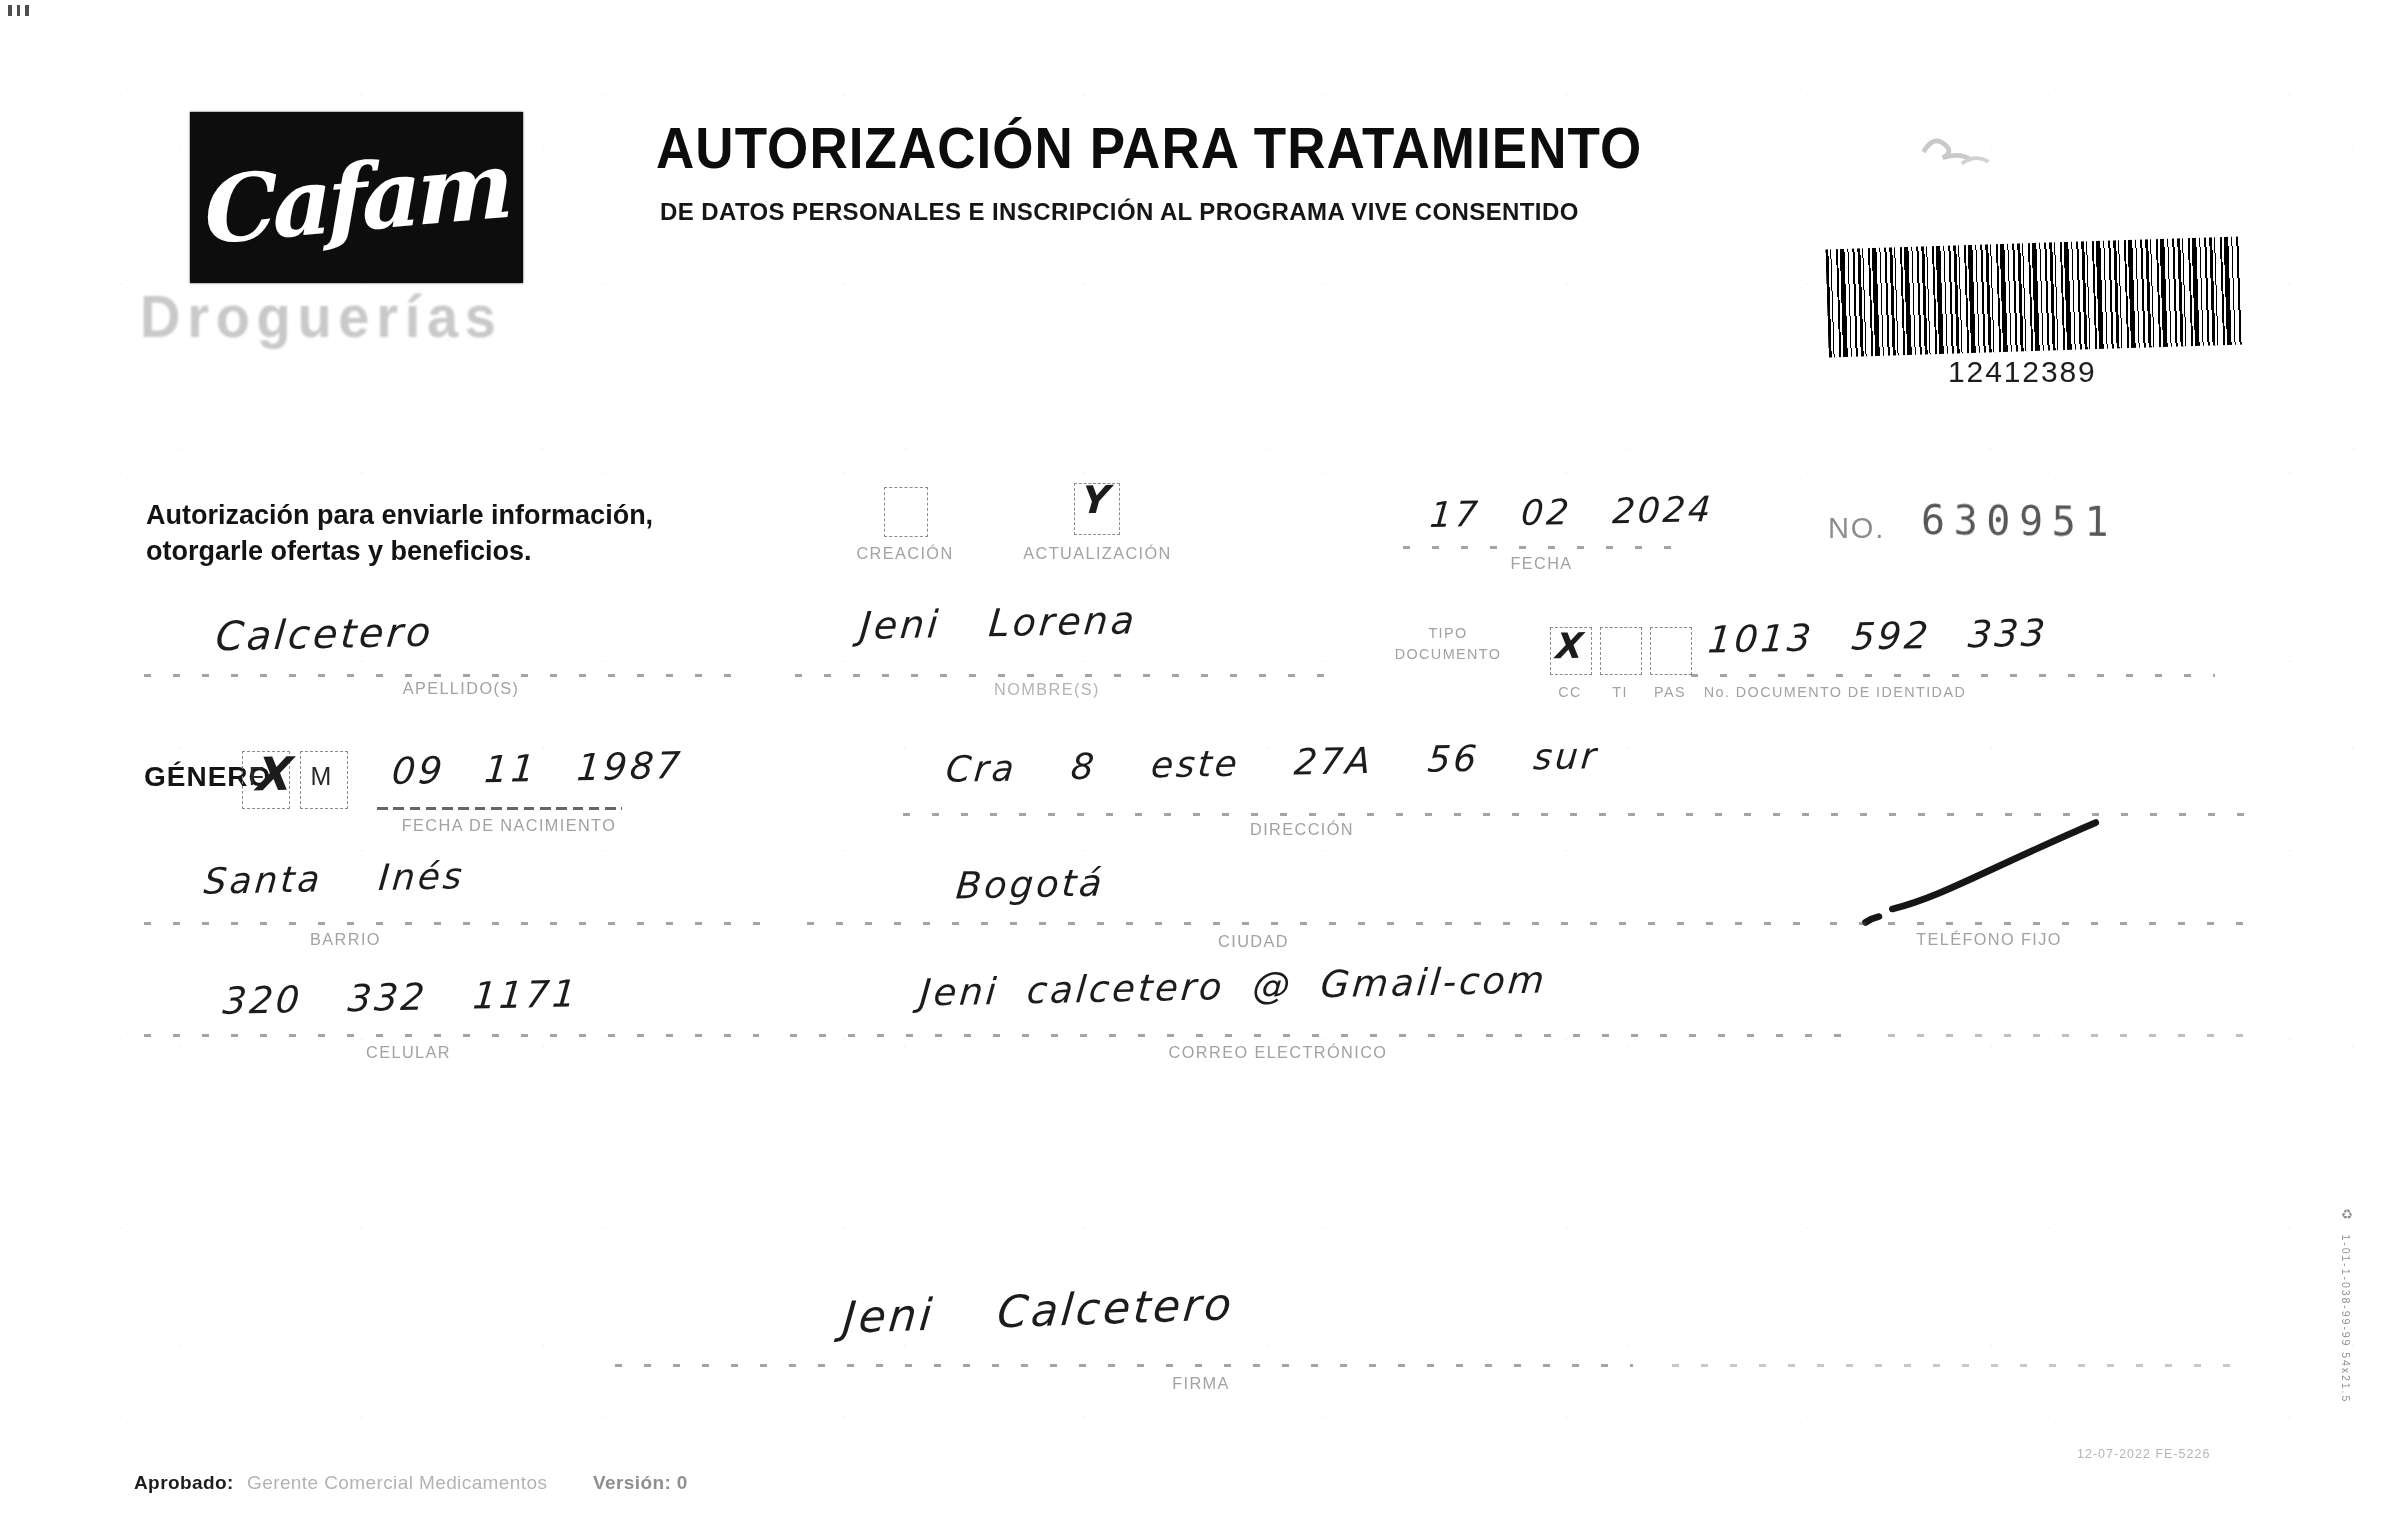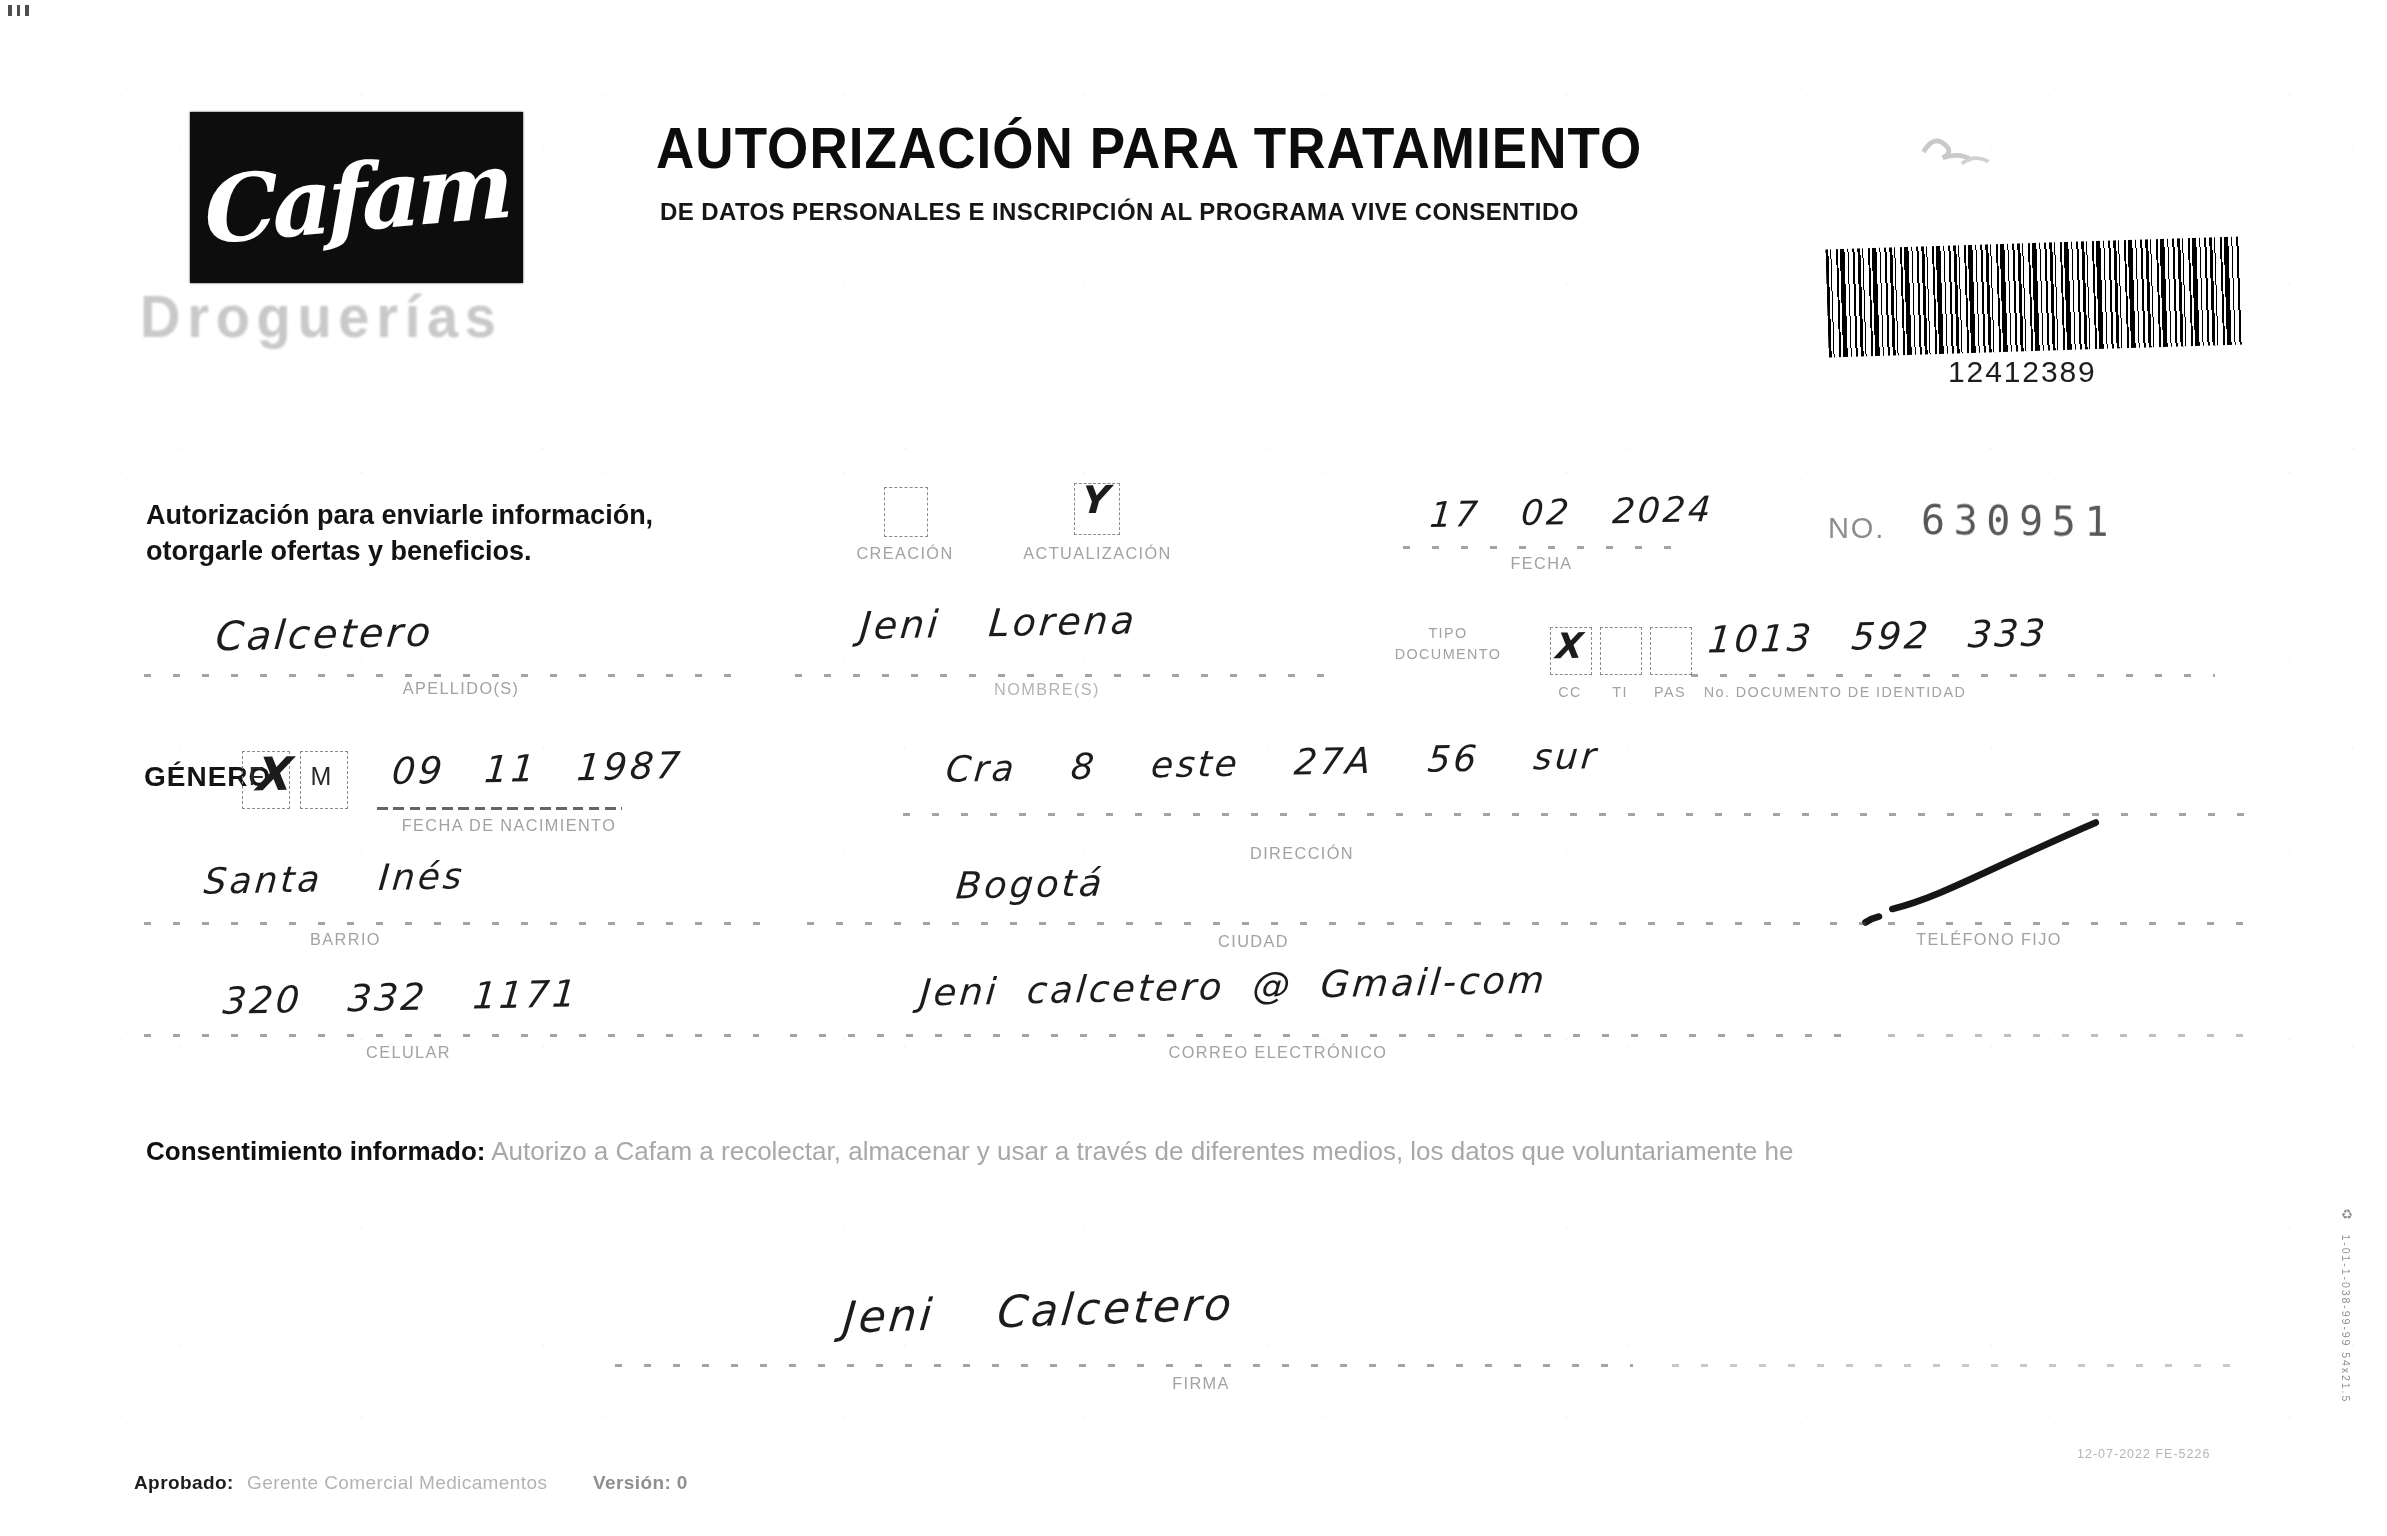--- a/index.html
+++ b/index.html
@@ -121,21 +121,21 @@
   <div class="abs box" style="left:300px;top:751px;width:46px;height:56px;">
     <span style="position:absolute;left:9.6px;top:9.6px;font-size:25px;color:#2a2a2a;">M</span>
   </div>
 
   <div class="abs hand nowrap" style="left:392px;top:747px;font-size:37px;word-spacing:25px;">09 11 1987</div>
   <div class="abs dotline-dense" style="left:377px;top:807px;width:245px;"></div>
   <div class="abs cap nowrap" style="left:384px;top:816px;width:250px;">FECHA DE NACIMIENTO</div>
 
   <div class="abs hand nowrap" style="left:946px;top:742px;font-size:36px;word-spacing:40px;">Cra 8 este 27A 56 sur</div>
   <div class="abs dotline" style="left:903px;top:813px;width:1355px;"></div>
-  <div class="abs cap nowrap" style="left:1230px;top:820px;width:144px;margin-top:24px;">DIRECCIÓN</div>
+  <div class="abs cap nowrap" style="left:1230px;top:820px;width:144px;">DIRECCIÓN</div>
 
   <div class="abs hand nowrap" style="left:204px;top:858px;font-size:36px;word-spacing:42px;">Santa Inés</div>
   <div class="abs dotline" style="left:144px;top:922px;width:634px;"></div>
   <div class="abs cap nowrap" style="left:288px;top:930px;width:115px;">BARRIO</div>
 
   <div class="abs hand nowrap" style="left:956px;top:863px;font-size:37px;">Bogotá</div>
   <div class="abs dotline" style="left:807px;top:922px;width:999px;"></div>
   <div class="abs cap nowrap" style="left:1191px;top:932px;width:125px;">CIUDAD</div>
 
   <svg class="abs" style="left:1854px;top:809px;" width="259" height="125" viewBox="0 0 270 130">
@@ -146,24 +146,20 @@
 
   <div class="abs hand nowrap" style="left:223px;top:976px;font-size:37px;word-spacing:31px;">320 332 1171</div>
   <div class="abs dotline" style="left:144px;top:1034px;width:615px;"></div>
   <div class="abs cap nowrap" style="left:346px;top:1043px;width:125px;">CELULAR</div>
 
   <div class="abs hand nowrap" style="left:920px;top:965px;font-size:37px;word-spacing:13.4px;">Jeni calcetero @ Gmail-com</div>
   <div class="abs dotline" style="left:790px;top:1034px;width:1066px;"></div>
   <div class="abs dotline" style="left:1888px;top:1034px;width:360px;opacity:.35;"></div>
   <div class="abs cap nowrap" style="left:1153px;top:1043px;width:250px;">CORREO ELECTRÓNICO</div>
 
-  <div class="abs nowrap" style="left:146px;top:1136px;font-size:26px;">
-    <span style="font-weight:800;color:#101010;">Consentimiento informado:</span>
-    <span class="faint">Autorizo a Cafam a recolectar, almacenar y usar a través de diferentes medios, los datos que voluntariamente he</span>
-  </div>
 
   <div class="abs hand nowrap" style="left:843px;top:1285px;font-size:44px;word-spacing:46px;transform:rotate(-2deg) skewX(-7deg);">Jeni Calcetero</div>
   <div class="abs dotline" style="left:615px;top:1364px;width:1018px;"></div>
   <div class="abs dotline" style="left:1672px;top:1364px;width:576px;opacity:.3;"></div>
   <div class="abs cap nowrap" style="left:1134px;top:1374px;width:134px;">FIRMA</div>
 
   <div class="abs nowrap" style="left:134px;top:1472px;font-size:19px;letter-spacing:0.4px;">
     <span style="font-weight:800;color:#1e1e1e;">Aprobado:</span>
     <span style="color:#b3b3b3;margin-left:7.7px;">Gerente Comercial Medicamentos</span>
     <span style="color:#8f8f8f;margin-left:40px;font-weight:700;">Versión: 0</span>

